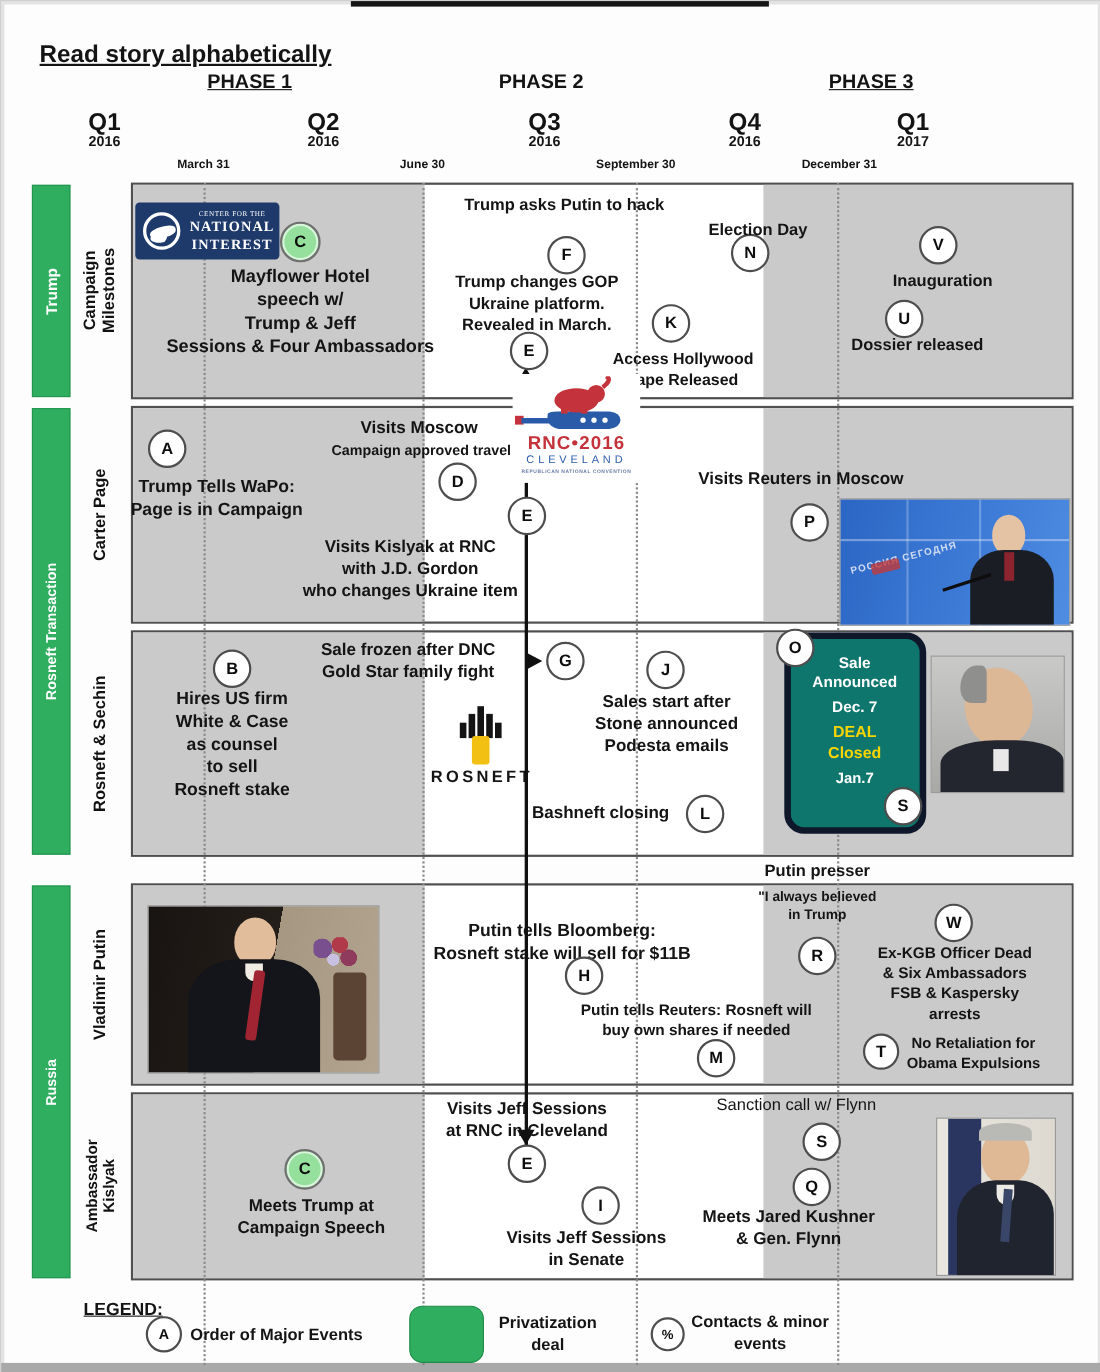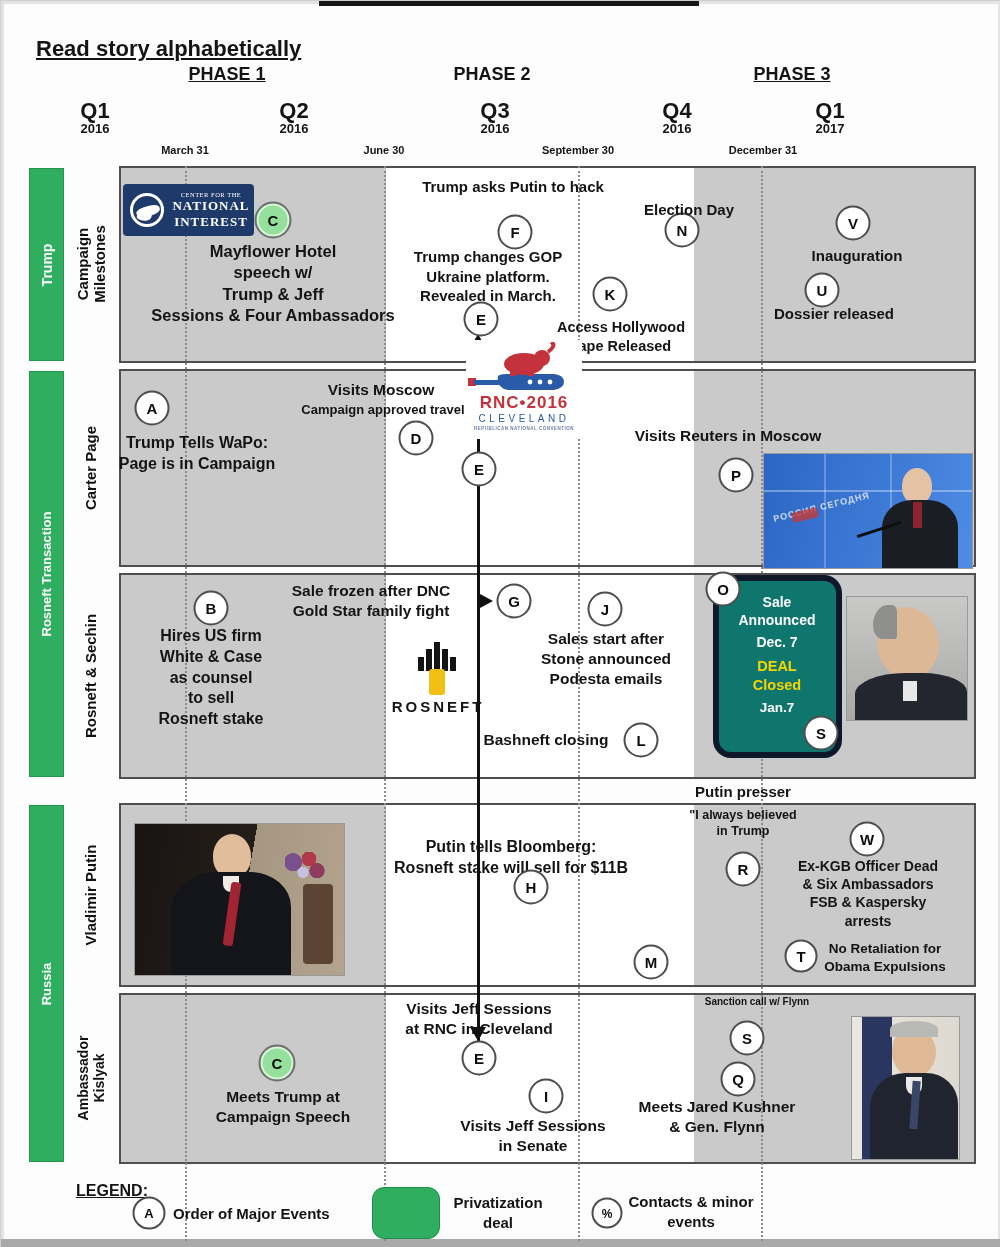--- a/index.html
+++ b/index.html
@@ -140,20 +140,23 @@
 
   <div class="circ" style="left:151px;top:407px;">A</div>
   <div class="txt" style="left:196px;top:432px;font-size:16px;font-weight:600;">Trump Tells WaPo:
 Page is in Campaign</div>
 
   <div class="txt b" style="left:380px;top:379px;font-size:15.5px;">Visits Moscow</div>
   <div class="txt" style="left:382px;top:401px;font-size:13px;">Campaign approved travel</div>
   <div class="circ" style="left:415px;top:437px;">D</div>
   <div class="circ" style="left:478px;top:468px;">E</div>
 
+  <div class="txt" style="left:372px;top:487px;font-size:15.5px;font-weight:600;">Visits Kislyak at RNC
+with J.D. Gordon
+who changes Ukraine item</div>
 
   <div class="txt" style="left:727px;top:425px;font-size:15.5px;font-weight:600;">Visits Reuters in Moscow</div>
   <div class="circ" style="left:735px;top:474px;">P</div>
 
   <div class="photo" style="left:762px;top:452px;width:208px;height:114px;background:linear-gradient(105deg,#2c66c4 0%,#3d7ad6 55%,#4f8ce2 100%);">
     <div class="abs" style="left:0;top:36px;width:208px;height:2px;background:rgba(255,255,255,.35);"></div>
     <div class="abs" style="left:60px;top:0;width:2px;height:114px;background:rgba(255,255,255,.25);"></div>
     <div class="abs" style="left:126px;top:0;width:2px;height:114px;background:rgba(255,255,255,.25);"></div>
     <div class="abs" style="left:8px;top:48px;color:#e8ecf6;font-size:9px;font-weight:700;transform:rotate(-14deg);letter-spacing:1px;opacity:.85;">РОССИЯ СЕГОДНЯ</div>
     <div class="abs" style="left:28px;top:56px;width:26px;height:10px;background:#c23a3a;transform:rotate(-14deg);border-radius:2px;opacity:.8;"></div>
@@ -246,20 +249,22 @@
 
   <div class="txt" style="left:742px;top:781px;font-size:15px;font-weight:600;z-index:7;">Putin presser</div>
   <div class="txt" style="left:742px;top:806px;font-size:12.5px;">"I always believed
 in Trump</div>
   <div class="circ" style="left:742px;top:868px;">R</div>
 
   <div class="txt" style="left:510px;top:836px;font-size:16px;font-weight:600;">Putin tells Bloomberg:
 Rosneft stake will sell for $11B</div>
   <div class="circ" style="left:530px;top:886px;">H</div>
 
+  <div class="txt" style="left:632px;top:908px;font-size:14px;font-weight:600;">Putin tells Reuters: Rosneft will
+buy own shares if needed</div>
   <div class="circ" style="left:650px;top:961px;">M</div>
 
   <div class="circ" style="left:866px;top:838px;">W</div>
   <div class="txt" style="left:867px;top:856px;font-size:14px;font-weight:600;">Ex-KGB Officer Dead
 &amp; Six Ambassadors
 FSB &amp; Kaspersky
 arrests</div>
 
   <div class="circ" style="left:800px;top:955px;width:29px;height:29px;">T</div>
   <div class="txt b" style="left:884px;top:939px;font-size:13.5px;">No Retaliation for
@@ -270,21 +275,21 @@
 Campaign Speech</div>
 
   <div class="txt" style="left:478px;top:998px;font-size:15.5px;font-weight:600;z-index:7;">Visits Jeff Sessions
 at RNC in Cleveland</div>
   <div class="circ" style="left:478px;top:1057px;">E</div>
 
   <div class="circ" style="left:545px;top:1095px;">I</div>
   <div class="txt" style="left:532px;top:1115px;font-size:15.5px;font-weight:600;">Visits Jeff Sessions
 in Senate</div>
 
-  <div class="txt" style="left:756px;top:994px;font-size:10px;font-weight:700;">Sanction call w/ Flynn</div>
+  <div class="txt" style="left:723px;top:994px;font-size:15px;font-weight:400;">Sanction call w/ Flynn</div>
   <div class="circ" style="left:746px;top:1037px;">S</div>
   <div class="circ" style="left:737px;top:1078px;">Q</div>
   <div class="txt" style="left:716px;top:1096px;font-size:15.5px;font-weight:600;">Meets Jared Kushner
 &amp; Gen. Flynn</div>
 
   <div class="photo" style="left:850px;top:1015px;width:107px;height:142px;background:linear-gradient(90deg,#e9e7e0 0%,#ddd9d0 100%);">
     <div class="abs" style="left:10px;top:0;width:30px;height:142px;background:#2a3560;"></div>
     <div class="abs" style="left:40px;top:10px;width:44px;height:50px;background:#dfb996;border-radius:48% 52% 50% 50%;"></div>
     <div class="abs" style="left:38px;top:4px;width:48px;height:16px;background:#b9b9b5;border-radius:50% 50% 0 0;"></div>
     <div class="abs" style="left:18px;top:56px;width:88px;height:86px;background:#20242e;border-radius:40% 36% 0 0;"></div>

